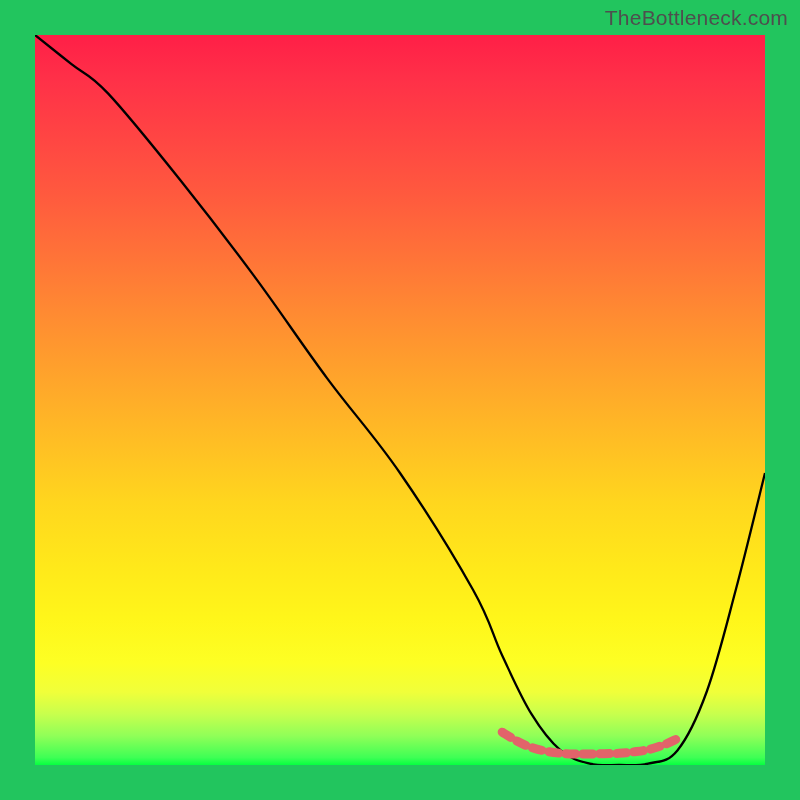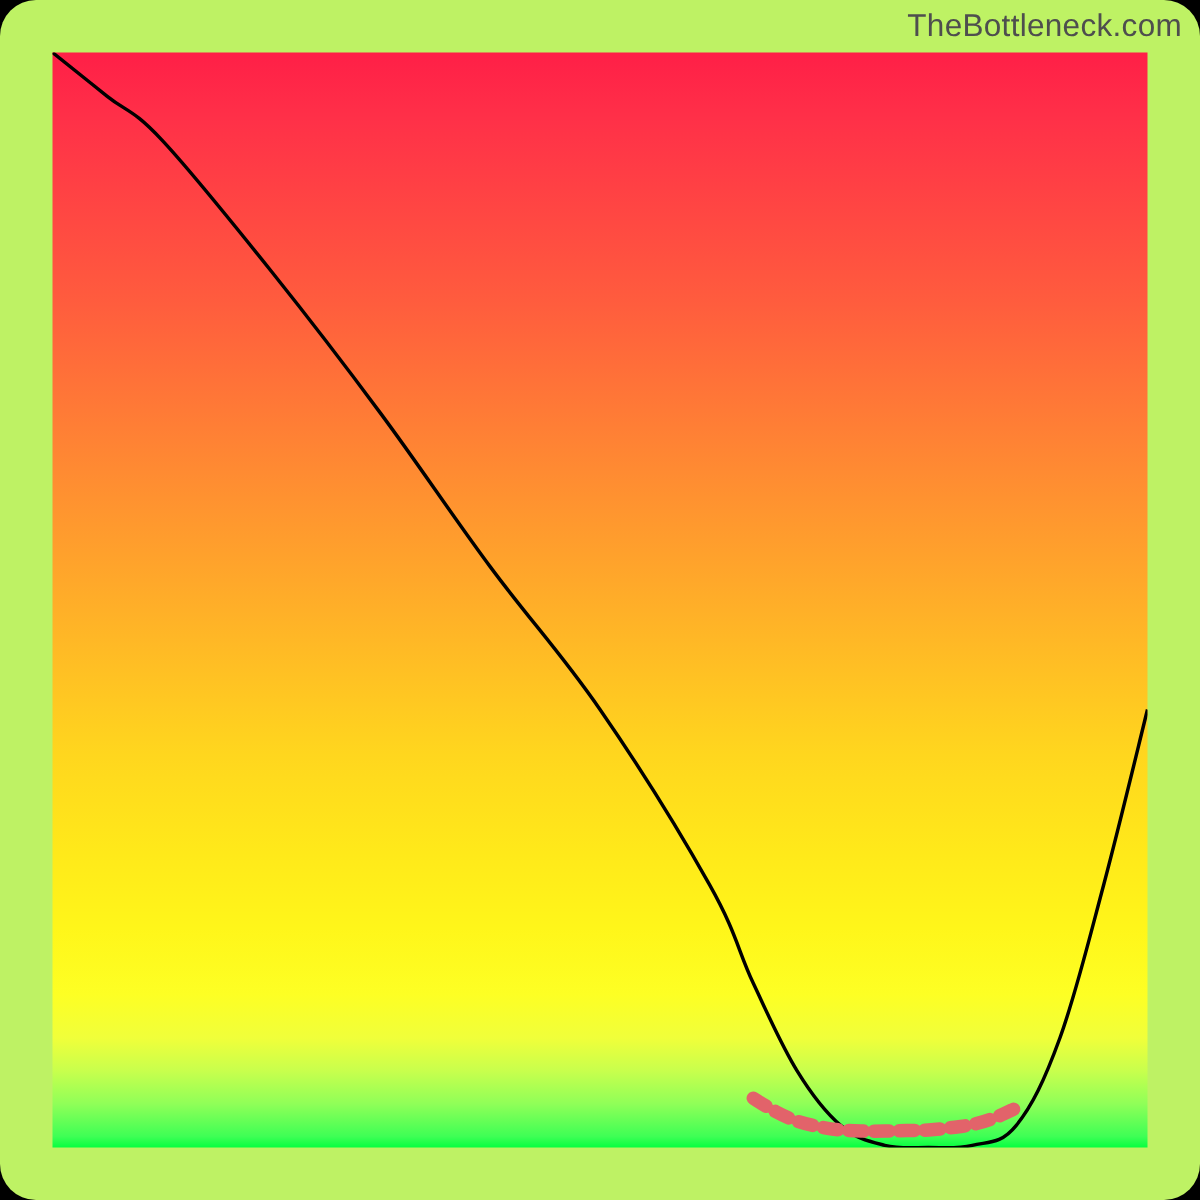--- a/index.html
+++ b/index.html
@@ -8,22 +8,21 @@
     width: 800px;
     height: 800px;
     background: #000;
     overflow: hidden;
     font-family: Arial, Helvetica, sans-serif;
   }
   .frame {
     position: relative;
     width: 800px;
     height: 800px;
-    background: #bef264;
-    border-radius: 24px;
+    background: #22c55e;
   }
   .watermark {
     position: absolute;
     top: 6px;
     right: 12px;
     color: #4e4e4e;
     font-size: 21px;
     font-weight: 500;
     letter-spacing: 0.2px;
     z-index: 10;

